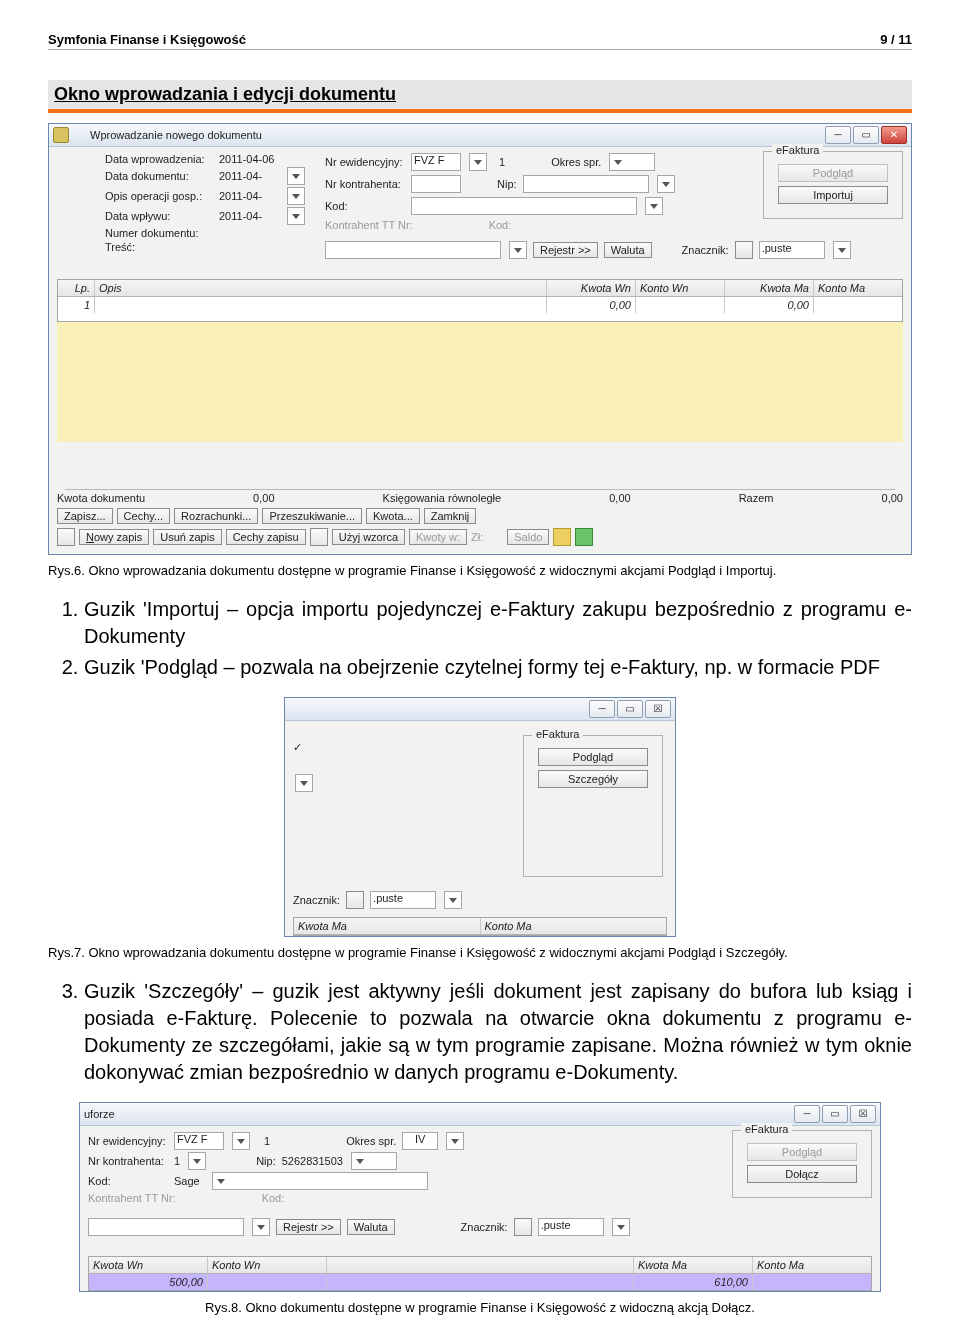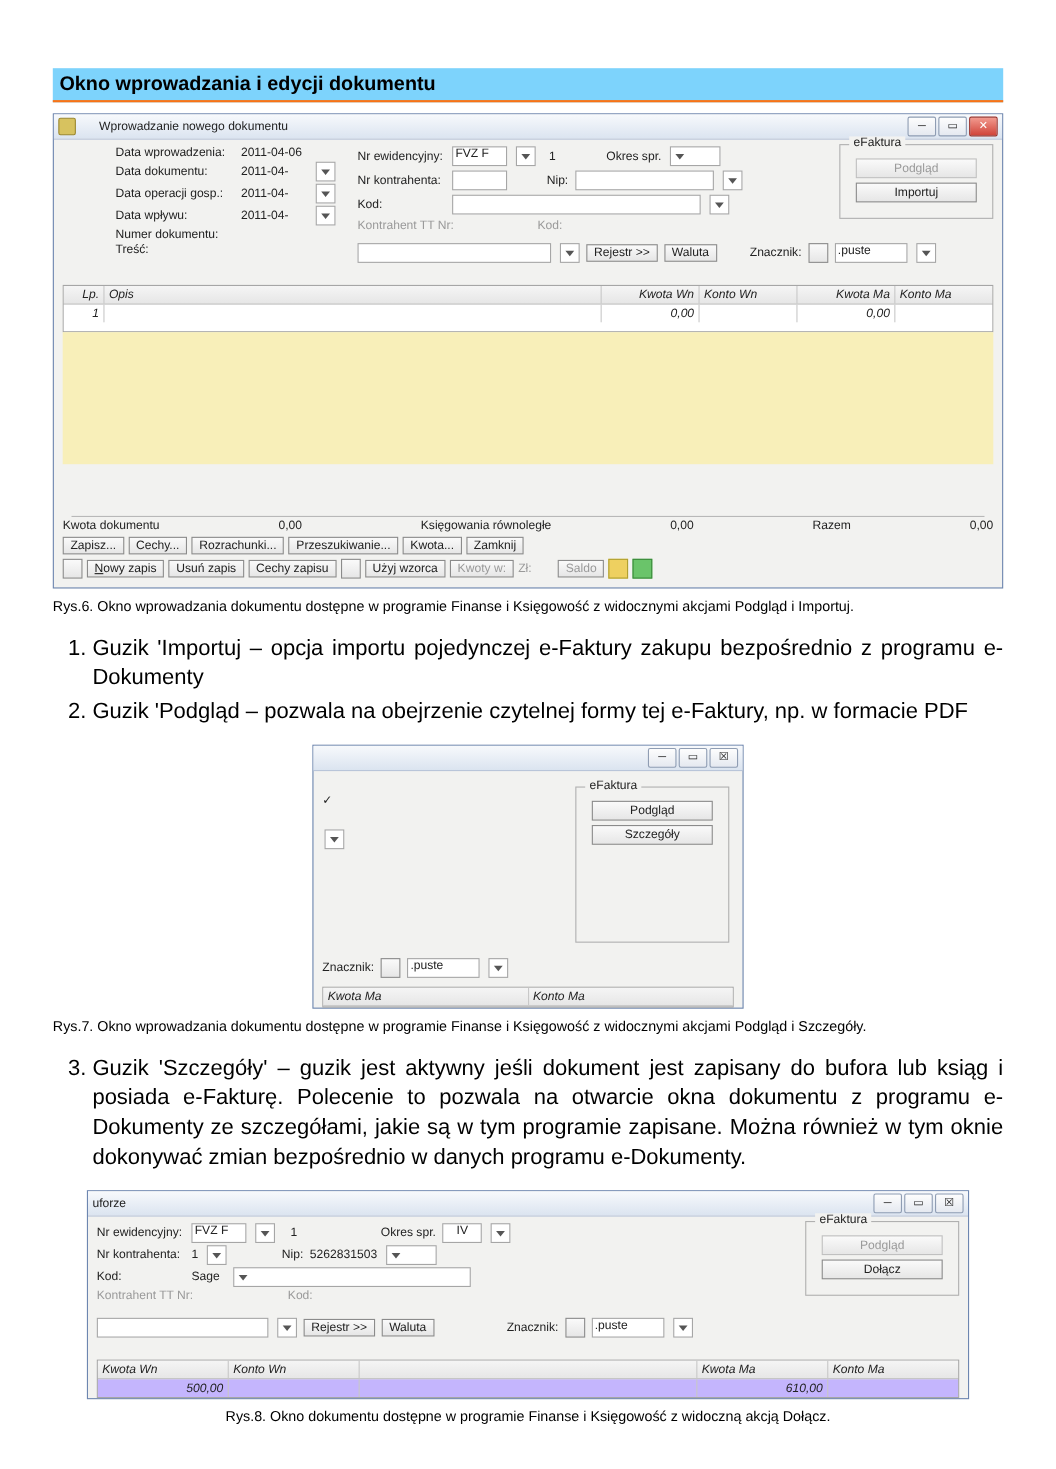--- a/index.html
+++ b/index.html
@@ -18,25 +18,26 @@
     display: flex;
     justify-content: space-between;
     font-weight: bold;
     font-size: 13px;
     border-bottom: 1px solid #aaa;
     padding-bottom: 2px;
   }
   .section-title {
     font-size: 18px;
     font-weight: bold;
-    background: #7dd3fc;
-    border-bottom: 2px solid #f97316;
+    background: #e5e5e5;
+    border-bottom: 4px solid #f97316;
     padding: 4px 6px;
     margin-top: 30px;
     margin-bottom: 10px;
+    text-decoration: underline;
   }
 
   
   .win {
     border: 1px solid #6d86b0;
     background: #f2f2f0;
     font-family: Tahoma, Arial, sans-serif;
     font-size: 11px;
     color: #222;
   }
@@ -168,20 +169,24 @@
 
   .hr-grey { border: none; border-top: 1px solid #b8b8b8; margin: 0 8px; }
 
   .middle-col { display:flex; flex-direction:column; gap:2px; }
 </style>
 </head>
 <body>
 
 <div class="page">
 
+  <div class="header-row">
+    <span>Symfonia Finanse i Księgowość</span>
+    <span>9 / 11</span>
+  </div>
 
   <div class="section-title">Okno wprowadzania i edycji dokumentu</div>
 
   <div class="win">
     <div class="titlebar">
       <div class="titlebar-left">
         <span class="ticon"></span>
         <span>Wprowadzanie nowego dokumentu</span>
       </div>
       <div class="winbtns">
@@ -206,21 +211,21 @@
               <span class="val">2011-04-06</span>
             </div>
           <div class="row">
               <span class="lbl">Data dokumentu:</span>
               <span class="val">2011-04-</span>
               <span class="dd">
                 <span class="caret"></span>
               </span>
             </div>
           <div class="row">
-              <span class="lbl">Data operacji gosp.:</span>
+              <span class="lbl">Opis operacji gosp.:</span>
               <span class="val">2011-04-</span>
               <span class="dd">
                 <span class="caret"></span>
               </span>
             </div>
           <div class="row">
               <span class="lbl">Data wpływu:</span>
               <span class="val">2011-04-</span>
               <span class="dd">
                 <span class="caret"></span>

